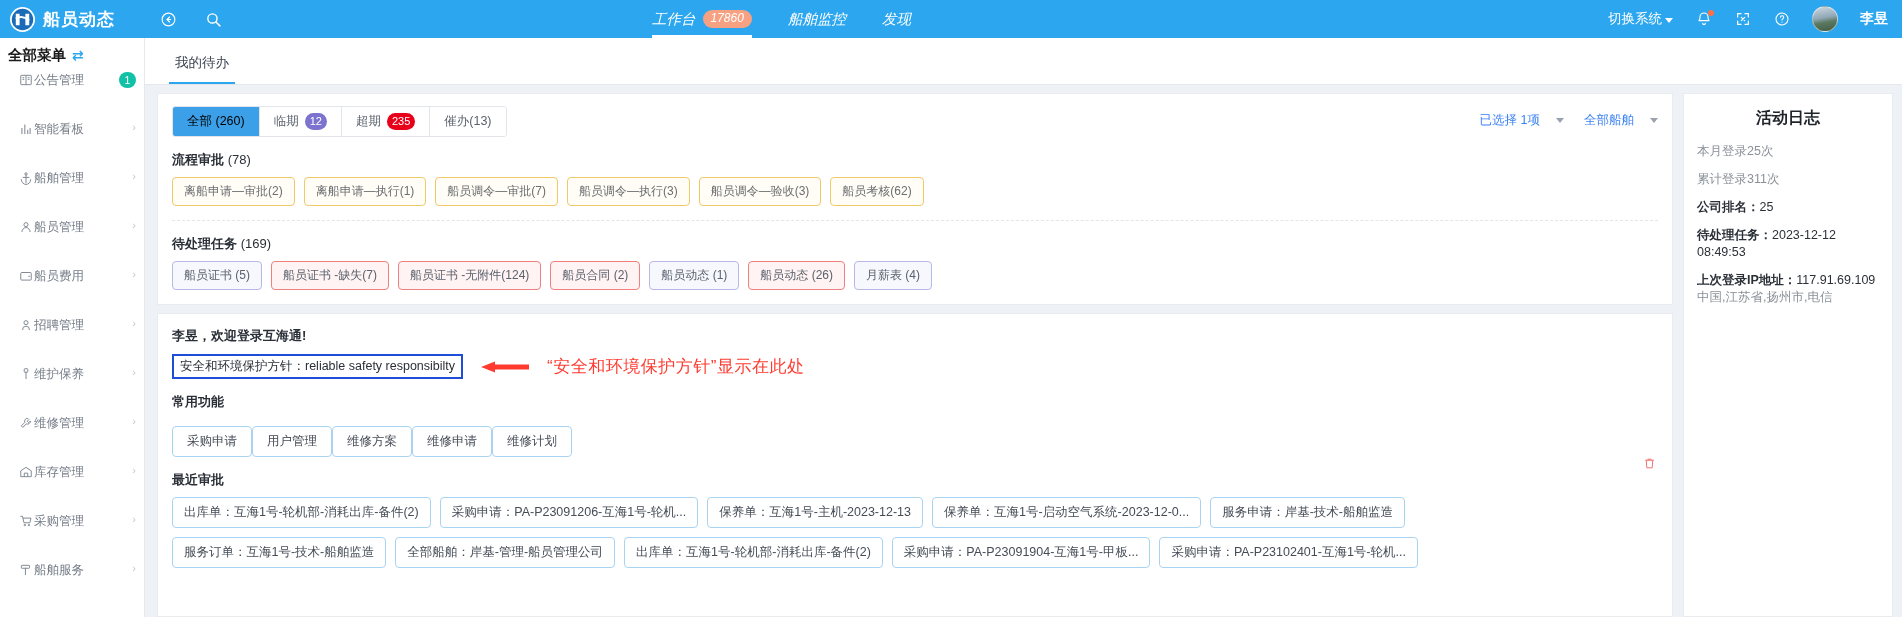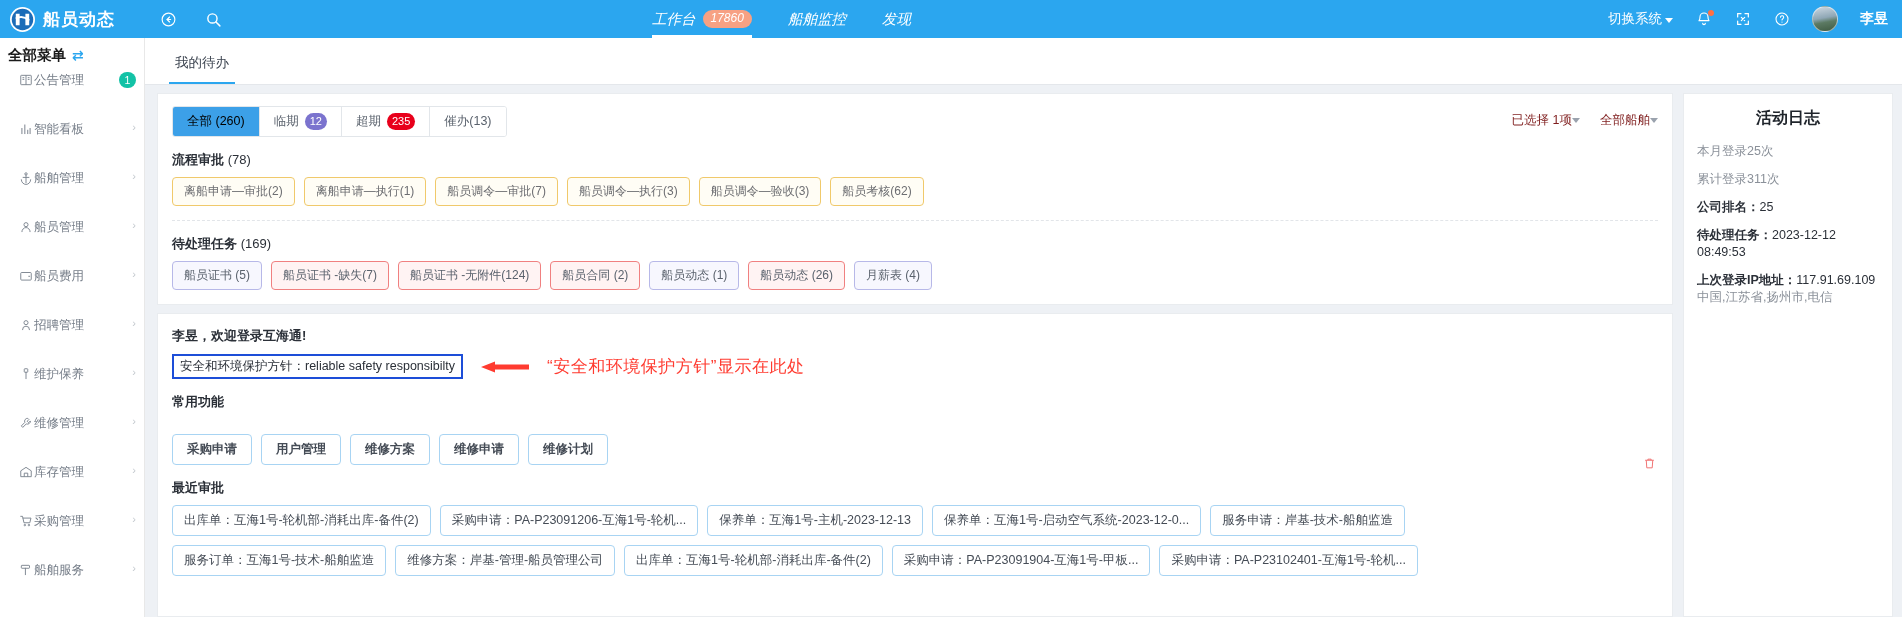--- a/index.html
+++ b/index.html
@@ -122,21 +122,21 @@
   }
   .seg-btn:last-child { border-right: none; }
   .seg-btn.active { background: #3CA0E8; color: #000000; }
   .dot-badge {
     border-radius: 9px; color: #fff; font-size: 11px; min-width: 20px; height: 17px;
     line-height: 17px; text-align: center; padding: 0 5px; display: inline-block;
   }
   .right-filters {
     position: absolute; right: 14px; top: 18px; display: flex; gap: 20px; align-items: center;
   }
-  .rf-item { font-size: 12.5px; color: #7f1d1d; display: flex; align-items: center; gap: 0; cursor: pointer; }
+  .rf-item { font-size: 12.5px; color: #3b82f6; display: flex; align-items: center; gap: 16px; cursor: pointer; }
   .caret-sm {
     width: 0; height: 0; border-left: 4px solid transparent; border-right: 4px solid transparent;
     border-top: 5px solid #9aa2ad; display: inline-block;
   }
 
   .sec-title { font-size: 13px; color: #2b3038; font-weight: bold; margin: 14px 0 8px; }
   .sec-title span.count { font-weight: normal; }
   .chip-row { display: flex; flex-wrap: wrap; gap: 9px; }
   .chip {
     font-size: 12px; border-radius: 4px; padding: 6px 11px; cursor: pointer;
@@ -151,21 +151,21 @@
   .welcome-card { padding: 13px 14px 16px; position: relative; flex: 1; min-height: 0; }
   .welcome-line { font-size: 13px; font-weight: bold; color: #2b3038; }
   .policy-wrap { display: flex; align-items: center; gap: 16px; margin-top: 9px; }
   .policy-box {
     border: 2px solid #1d4ed8; padding: 2px 6px; font-size: 12.5px; color: #2b3038;
     display: inline-block; white-space: nowrap;
   }
   .arrow-left { display: flex; align-items: center; color: #FF3B30; }
   .annot-text { font-size: 17px; color: #FF3B30; white-space: nowrap; letter-spacing: .5px; }
 
-  .func-row { display: flex; gap: 9px; margin-top: 23px; font-weight: bold; }
+  .func-row { display: flex; margin-top: 15px; }
   .func-chip {
     border: 1px solid #A8D4F3; background: #fff; color: #454c56; font-size: 12.5px;
     border-radius: 4px; padding: 6px 14px; cursor: pointer; white-space: nowrap;
   }
   .recent-rows { display: flex; flex-direction: column; gap: 9px; margin-top: 7px; }
   .recent-row { display: flex; gap: 9px; flex-wrap: nowrap; }
   .recent-chip {
     border: 1px solid #A8D4F3; background: #fff; color: #454c56; font-size: 12.5px;
     border-radius: 4px; padding: 6px 11px; cursor: pointer; white-space: nowrap;
     overflow: hidden; text-overflow: ellipsis;
@@ -493,21 +493,21 @@
           <div class="recent-rows">
             <div class="recent-row">
               <div class="recent-chip">出库单：互海1号-轮机部-消耗出库-备件(2)</div>
               <div class="recent-chip">采购申请：PA-P23091206-互海1号-轮机...</div>
               <div class="recent-chip">保养单：互海1号-主机-2023-12-13</div>
               <div class="recent-chip">保养单：互海1号-启动空气系统-2023-12-0...</div>
               <div class="recent-chip">服务申请：岸基-技术-船舶监造</div>
             </div>
             <div class="recent-row">
               <div class="recent-chip">服务订单：互海1号-技术-船舶监造</div>
-              <div class="recent-chip">维修方案：岸基-管理-船员管理公司</div>
+              <div class="recent-chip">全部船舶：岸基-管理-船员管理公司</div>
               <div class="recent-chip">出库单：互海1号-轮机部-消耗出库-备件(2)</div>
               <div class="recent-chip">采购申请：PA-P23091904-互海1号-甲板...</div>
               <div class="recent-chip">采购申请：PA-P23102401-互海1号-轮机...</div>
             </div>
           </div>
 
           <div class="trash-icon">
             <svg width="13" height="13" viewBox="0 0 24 24" fill="none" stroke="#F07070" stroke-width="1.8">
               <path d="M4 6h16M9 6V4h6v2M6 6l1 14h10l1-14" stroke-linejoin="round"></path>
             </svg>

